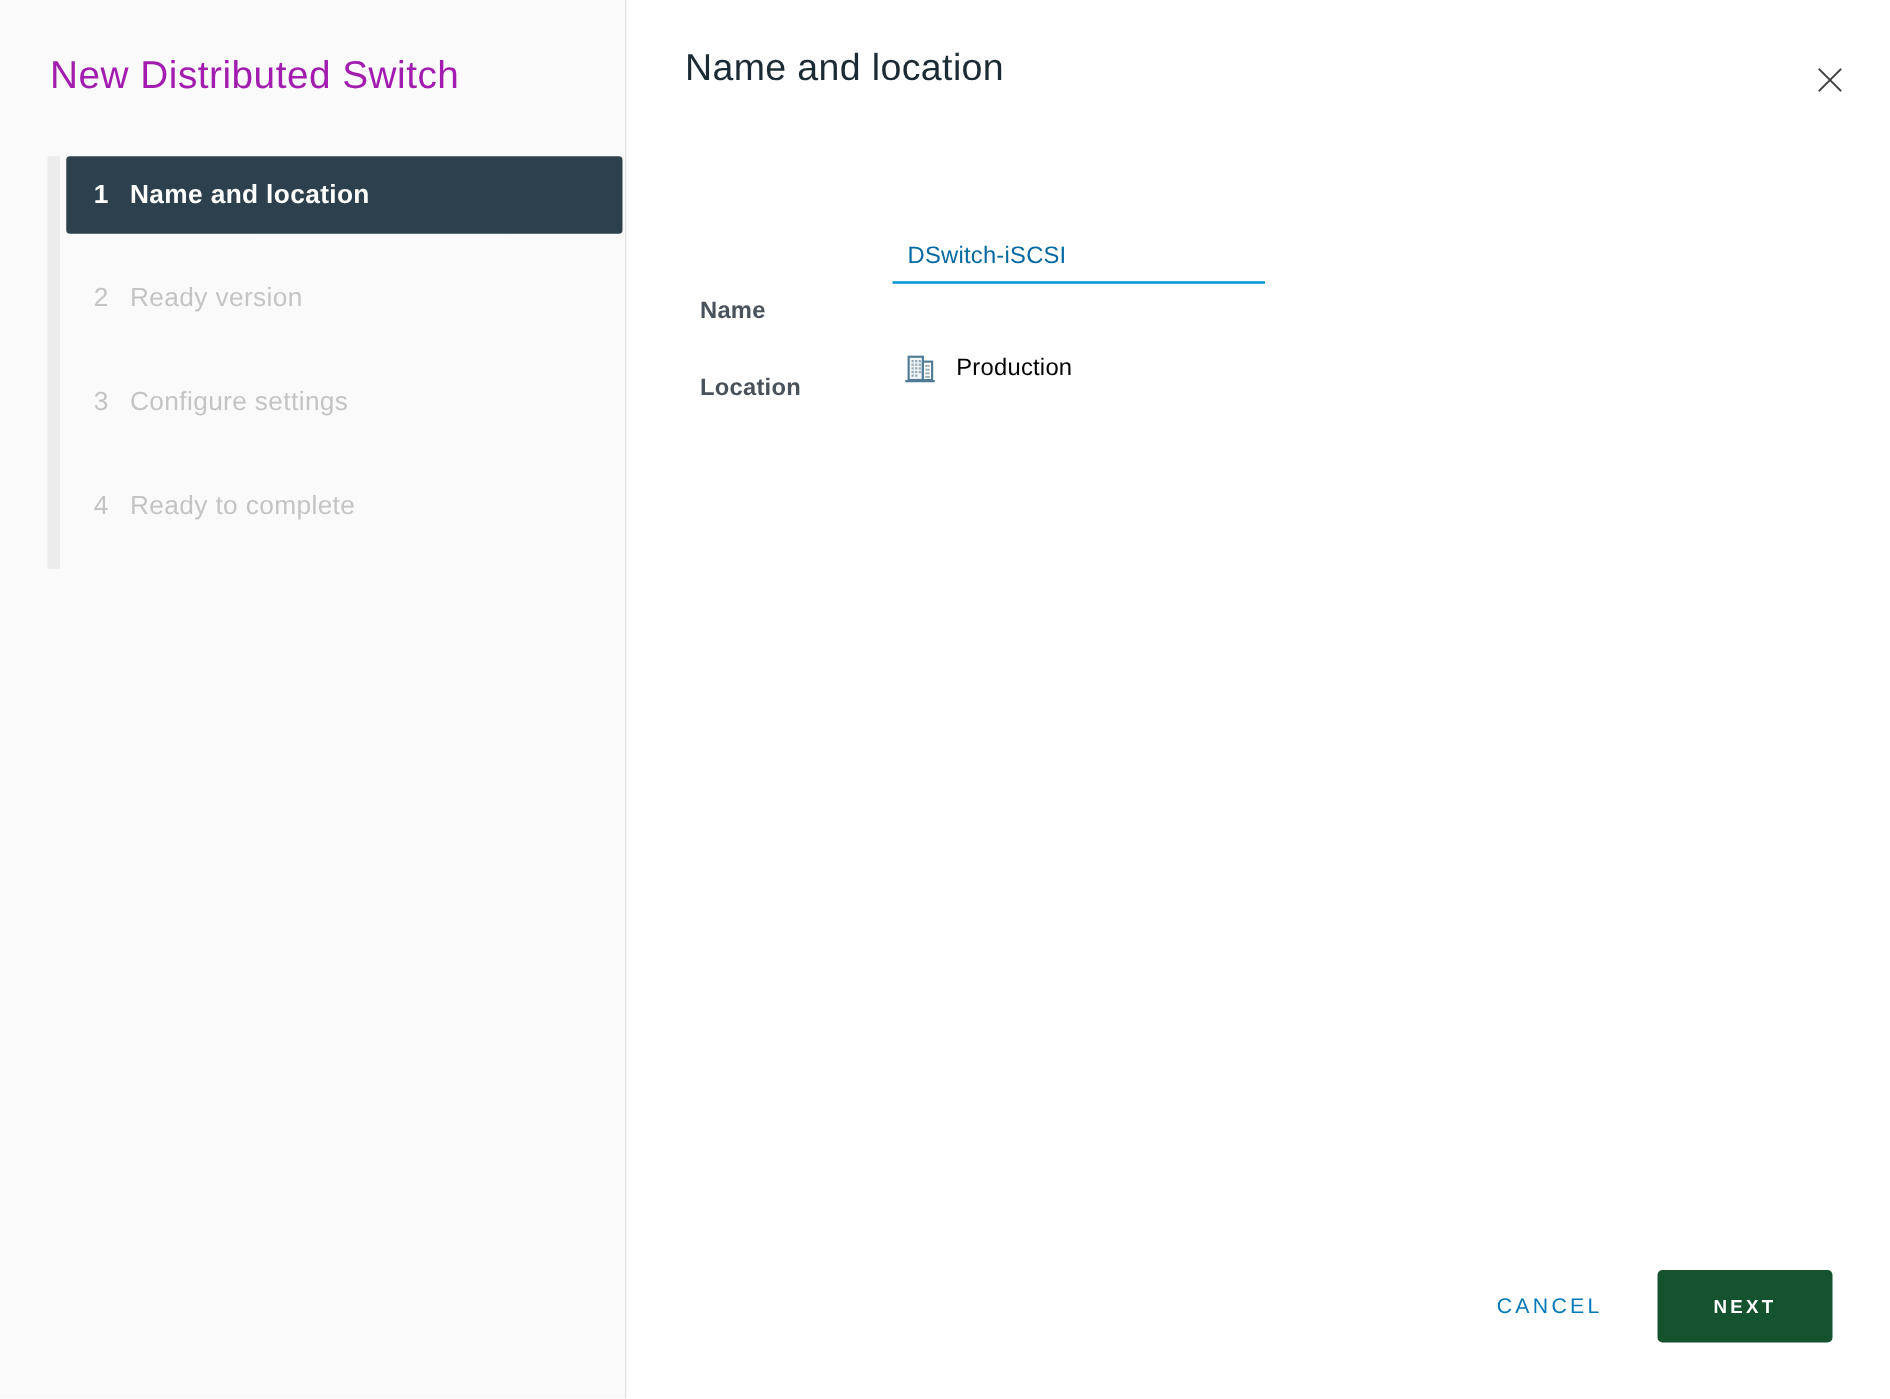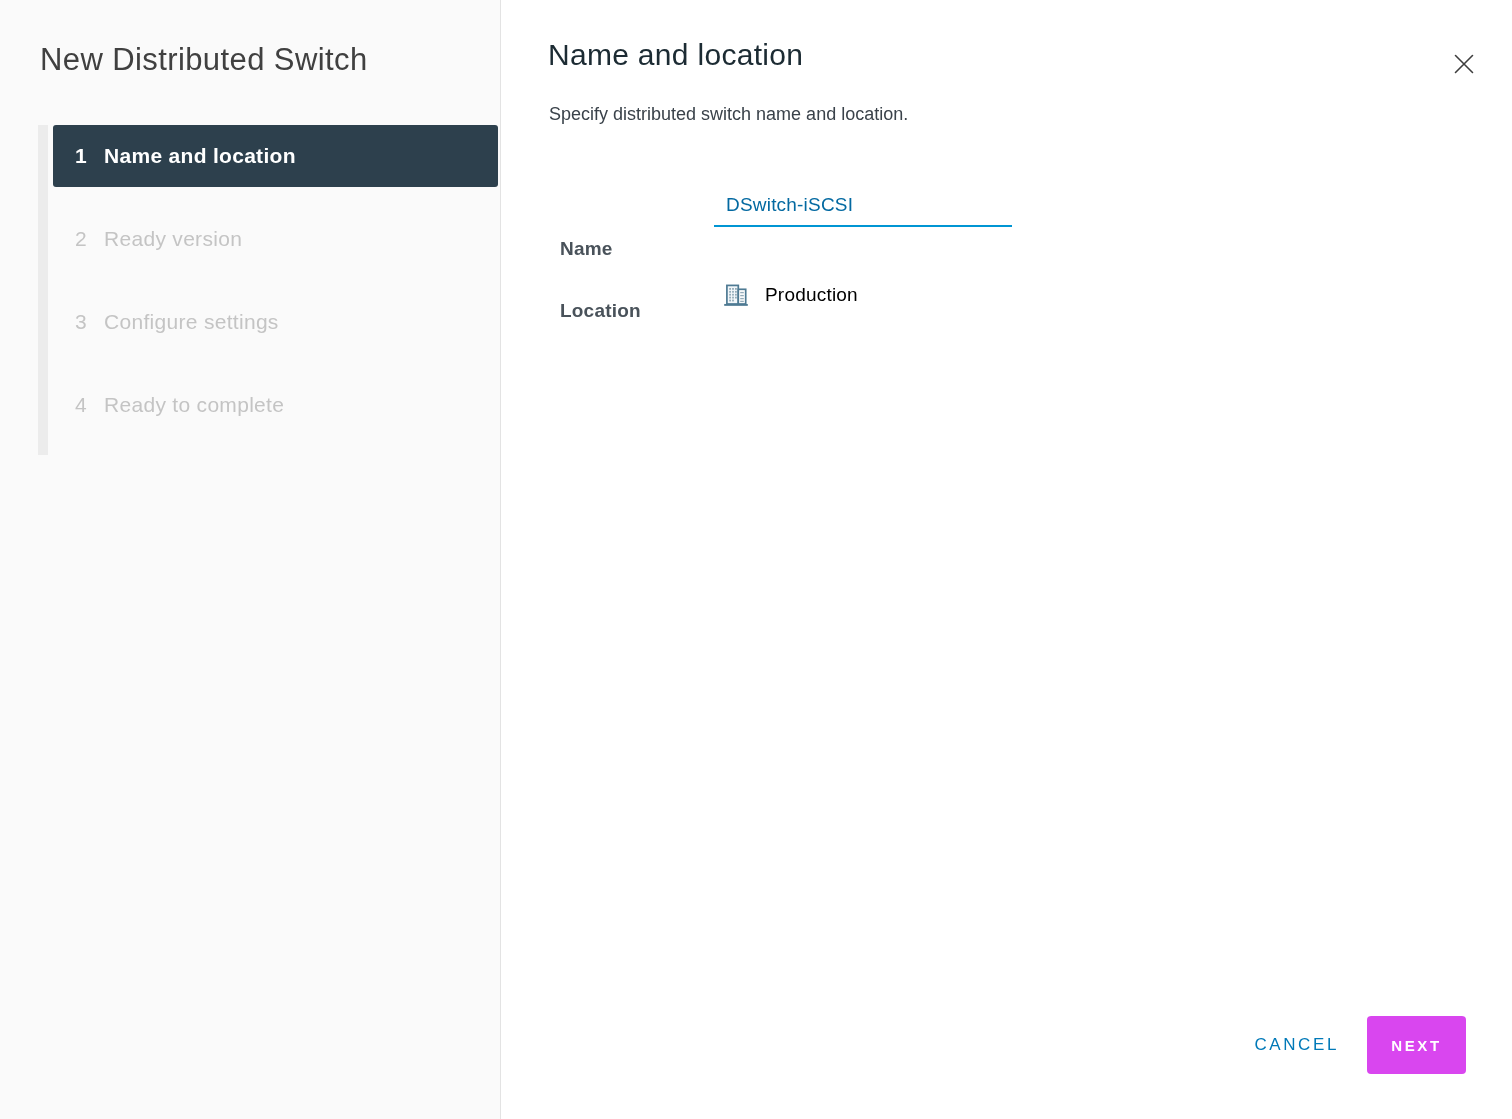--- a/index.html
+++ b/index.html
@@ -14,21 +14,21 @@
   
   .sidebar {
     position: absolute; left: 0; top: 0;
     width: 501px; height: 1119px;
     background: #fafafa;
     border-right: 1px solid #e3e3e3;
   }
   .sidebar-title {
     position: absolute; left: 40px; top: 42px;
     font-size: 31px; font-weight: 300;
-    color: #404040; letter-spacing: 0.4px;
+    color: #a21caf; letter-spacing: 0.4px;
   }
   .steps {
     position: absolute; left: 38px; top: 125px; right: 0;
   }
   .step-rail {
     position: absolute; left: 0; top: 0;
     width: 10px; height: 330px;
     background: #ececec;
   }
   .step {
@@ -111,25 +111,25 @@
     position: absolute; right: 46px; bottom: 45px;
     display: flex; align-items: center;
   }
   .cancel-btn {
     background: transparent; border: none;
     color: #0079b8;
     font-family: "Liberation Sans", "DejaVu Sans", sans-serif;
     font-size: 17px; font-weight: 500;
     letter-spacing: 2.6px;
     cursor: pointer;
-    margin-right: 28px;
+    margin-right: 44px;
   }
   .next-btn {
-    width: 99px; height: 58px;
-    background: #d946ef;
+    width: 140px; height: 58px;
+    background: #14532d;
     border: none; border-radius: 4px;
     color: #ffffff;
     font-family: "Liberation Sans", "DejaVu Sans", sans-serif;
     font-size: 15px; font-weight: 600;
     letter-spacing: 2.6px;
     cursor: pointer;
   }
 </style>
 </head>
 <body>
@@ -159,21 +159,20 @@
 
 <div class="panel">
   <div class="panel-title">Name and location</div>
 
   <button class="close-btn">
     <svg width="26" height="26" viewBox="0 0 26 26">
       <path d="M4.5 4.5 L21.5 21.5 M21.5 4.5 L4.5 21.5" stroke="#3e3e3e" stroke-width="1.6" fill="none" stroke-linecap="round"></path>
     </svg>
   </button>
 
-  <div class="panel-subtitle">Specify distributed switch name and location.</div>
 
   <label class="form-label name-label">Name</label>
   <input class="name-input" type="text" value="DSwitch-iSCSI" style="">
 
   <label class="form-label location-label">Location</label>
   <div class="location-value">
     <span class="dc-icon">
       <svg width="28" height="30" viewBox="0 0 28 30">
         <rect x="4.9" y="5.4" width="11.4" height="18.6" fill="#f2f7fa" stroke="#4e7a93" stroke-width="1.7"></rect>
         <g fill="#93abb9">

